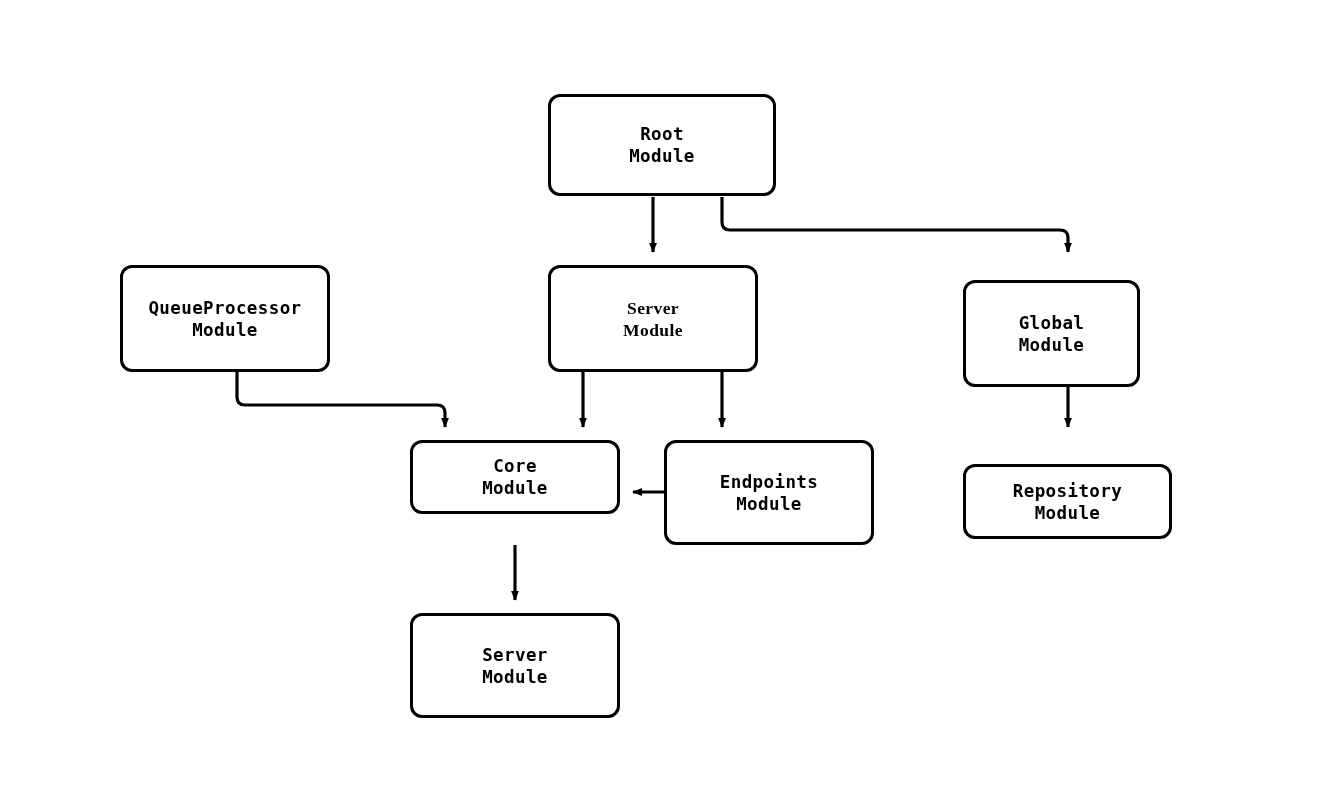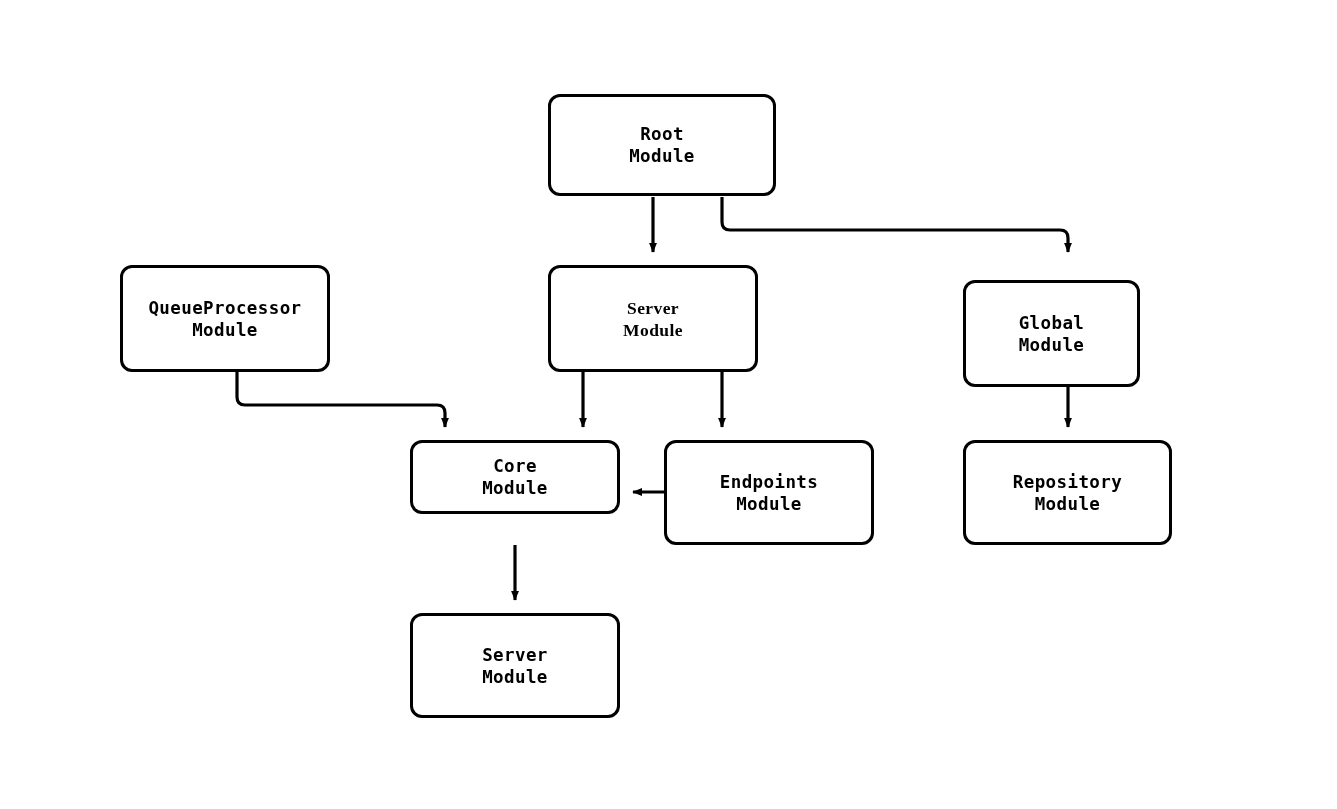--- a/index.html
+++ b/index.html
@@ -86,21 +86,21 @@
         <div class="node-label">Module</div>
       </div>
       <div class="node" style="left: 410px; top: 440px; width: 210px; height: 74px; border-color: rgb(0, 0, 0);">
         <div class="node-label">Core</div>
         <div class="node-label">Module</div>
       </div>
       <div class="node" style="left: 664px; top: 440px; width: 210px; height: 105px; border-color: rgb(0, 0, 0);">
         <div class="node-label">Endpoints</div>
         <div class="node-label">Module</div>
       </div>
-      <div class="node" style="left: 963px; top: 440px; width: 209px; height: 105px; border-color: rgb(0, 0, 0);">
+      <div class="node" style="left: 963px; top: 464px; width: 209px; height: 75px; border-color: rgb(0, 0, 0);">
         <div class="node-label">Repository</div>
         <div class="node-label">Module</div>
       </div>
       <div class="node" style="left: 410px; top: 613px; width: 210px; height: 105px; border-color: rgb(0, 0, 0);">
         <div class="node-label">Server</div>
         <div class="node-label">Module</div>
       </div>
     </div>
 
 </div>

